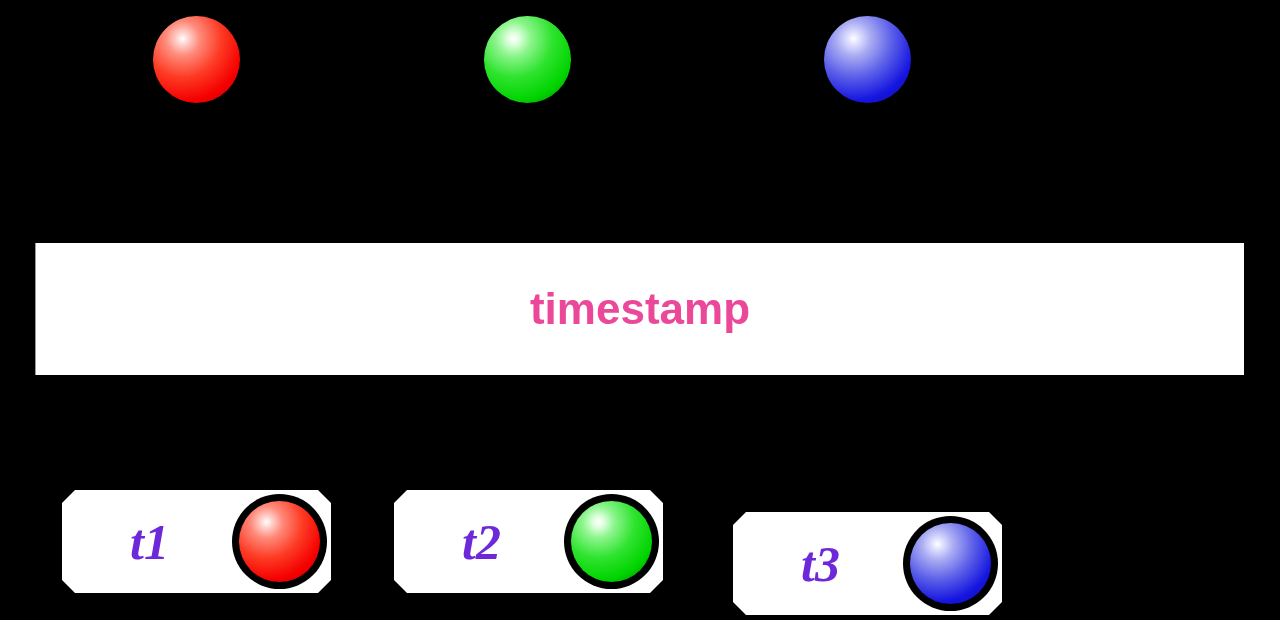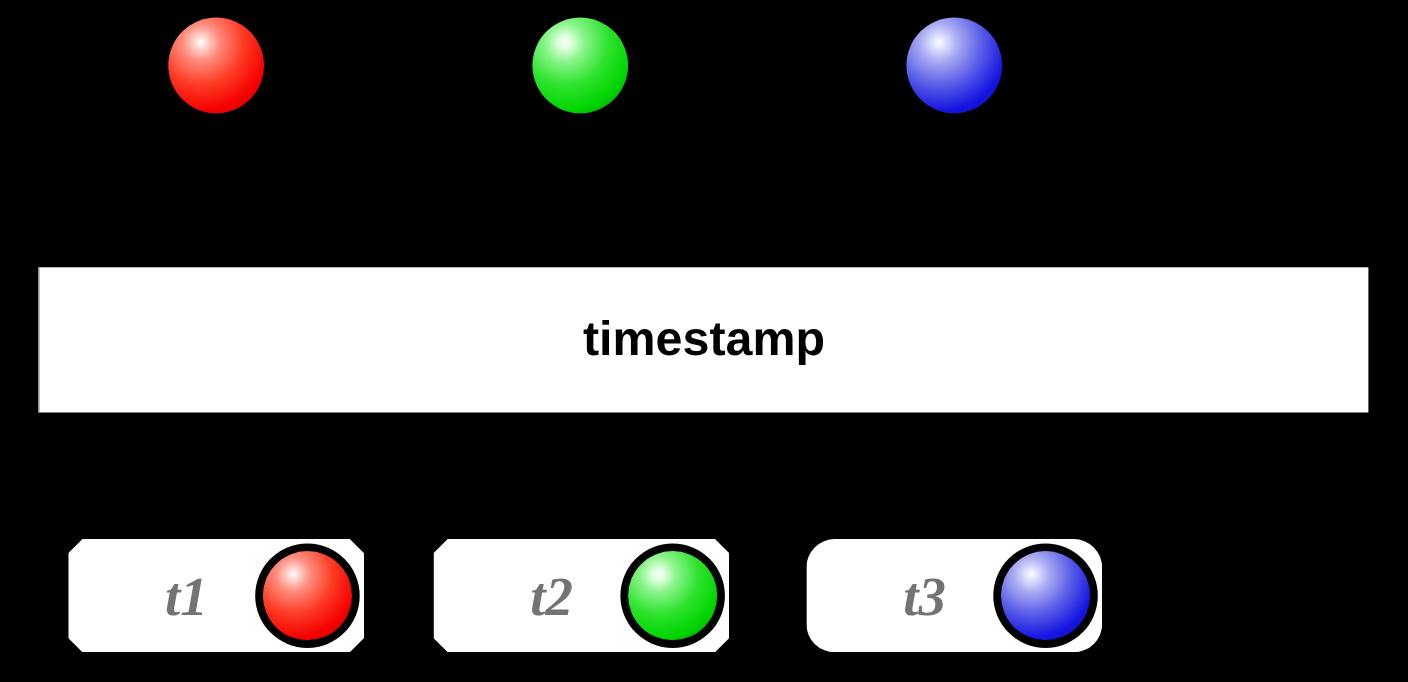--- a/index.html
+++ b/index.html
@@ -61,21 +61,21 @@
     border-left: 1px solid #9a9a9a;
     display: flex;
     align-items: center;
     justify-content: center;
     box-sizing: border-box;
   }
   .band-label {
     font-family: "Liberation Sans", sans-serif;
     font-weight: bold;
     font-size: 44px;
-    color: #000000;
+    color: #ec4899;
     letter-spacing: 0px;
     line-height: 1;
   }
 
   
   .tbox {
     position: absolute;
     width: 269px;
     height: 103px;
     background: #ffffff;
@@ -92,23 +92,22 @@
     top: 0;
     width: 175px;
     height: 103px;
     display: flex;
     align-items: center;
     justify-content: center;
     font-family: "Liberation Serif", "DejaVu Serif", serif;
     font-weight: bold;
     font-style: italic;
     font-size: 50px;
-    color: #737373;
+    color: #6d28d9;
     line-height: 1;
-    padding-left: 20px;
   }
   .tbox-sphere {
     position: absolute;
     left: 170px;
     top: 4px;
     width: 95px;
     height: 95px;
     border-radius: 50%;
     background: #000000;
     box-sizing: border-box;
@@ -143,20 +142,20 @@
       </span>
   </div>
 
   <div class="tbox" style="left:394px; top:490px;text-align:center;">
     <span class="tbox-label">t2</span>
     <span class="tbox-sphere">
         <span class="sphere-green"></span>
       </span>
   </div>
 
-  <div class="tbox" style="left:733px; top:490px;border-radius:26px;">
+  <div class="tbox" style="left:733px; top:512px;">
     <span class="tbox-label">t3</span>
     <span class="tbox-sphere">
         <span class="sphere-blue"></span>
       </span>
   </div>
 
 </div>
 
 </body></html>

